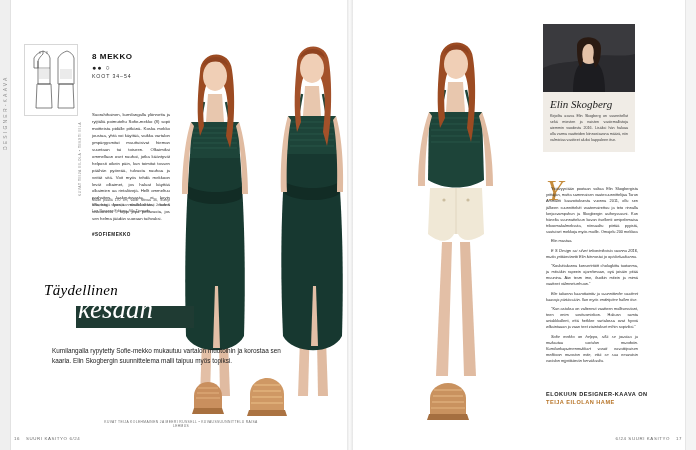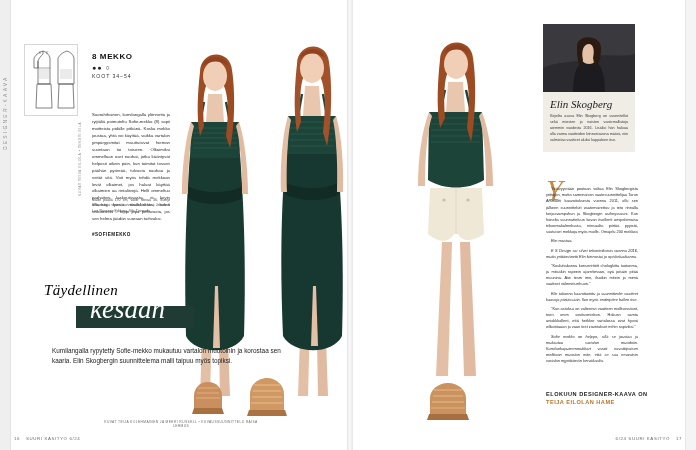--- a/index.html
+++ b/index.html
@@ -28,21 +28,21 @@
   .body-col{position:absolute;left:92px;top:112px;width:78px;font-size:4.3px;line-height:1.62;
     color:#2a2a2a;text-align:justify;}
   .credits{position:absolute;left:92px;top:198px;width:78px;font-size:3.5px;line-height:1.55;color:#4a4a4a;text-align:justify;}
   .hashtag{position:absolute;left:92px;top:232px;font-size:4.6px;font-weight:bold;letter-spacing:.5px;color:#111;}
   .tiny-rot{position:absolute;left:78px;top:196px;transform:rotate(-90deg);transform-origin:left top;
     font-size:3.3px;letter-spacing:.6px;color:#8d8d8d;white-space:nowrap;}
 
   
   .headline{position:absolute;left:44px;top:282px;}
   .h-line1{font-family:"Liberation Serif",serif;font-style:italic;font-size:15px;color:#000000;letter-spacing:.3px;}
-  .h-line2{font-family:"Liberation Serif",serif;font-style:italic;font-size:27px;color:#ffffff;margin-top:-5px;margin-left:40px;
+  .h-line2{font-family:"Liberation Serif",serif;font-style:italic;font-size:27px;color:#ffffff;margin-top:-5px;margin-left:28px;
     position:relative;display:inline-block;padding:0 6px;}
   .h-hl{position:absolute;left:76px;top:306px;width:118px;height:22px;background:#1f3b33;}
   .deck{position:absolute;left:52px;top:346px;width:242px;font-size:6.4px;line-height:1.62;color:#1b1b1b;}
   .photocred{position:absolute;left:96px;top:420px;width:170px;font-size:3.3px;letter-spacing:.4px;color:#6f6f6f;text-align:center;}
 
   
   .model{position:absolute;}
   .pg-num{position:absolute;bottom:9px;font-size:4.4px;color:#6a6a6a;letter-spacing:.6px;}
   .pg-l{left:14px;}
   .pg-r{right:14px;}

